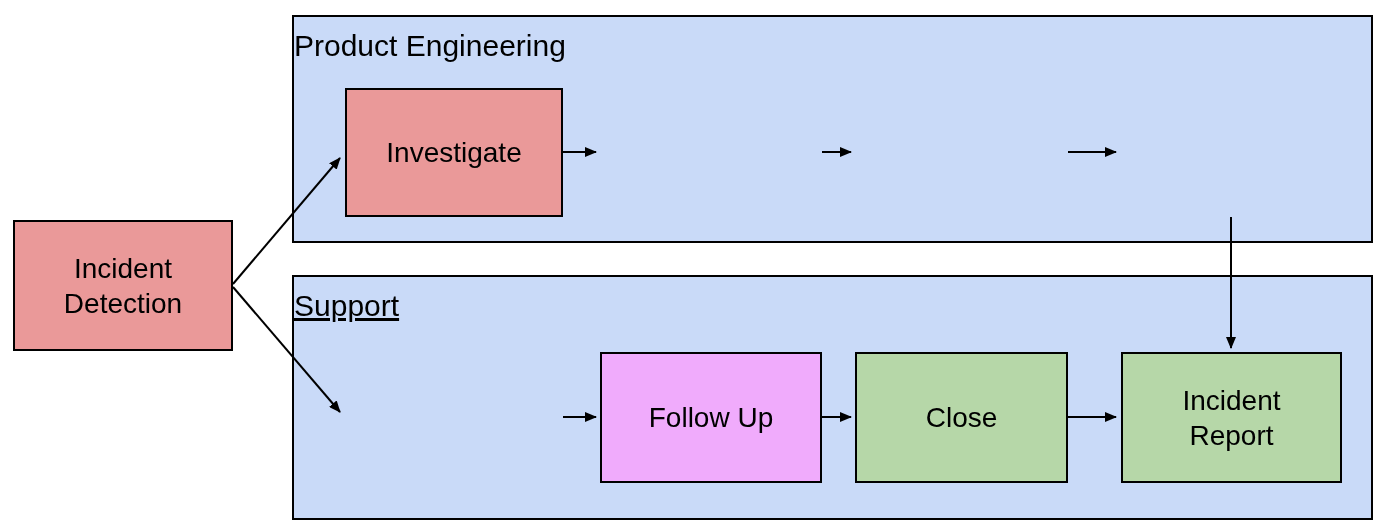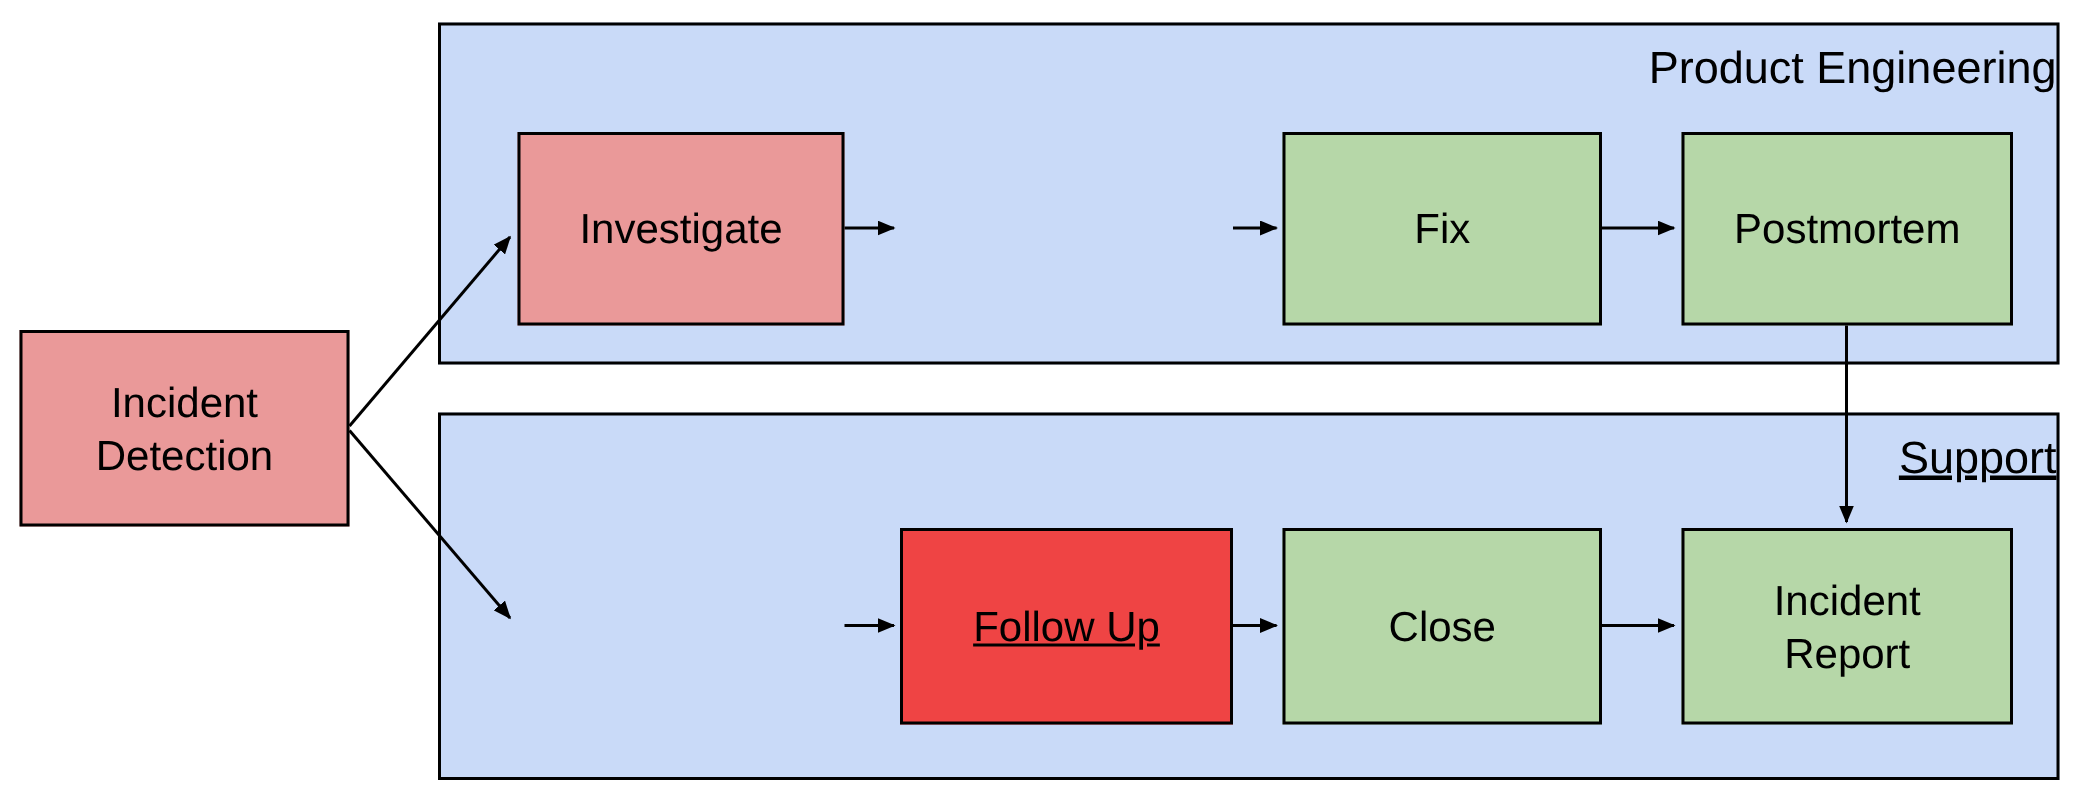--- a/index.html
+++ b/index.html
@@ -15,21 +15,21 @@
     background: #ffffff;
     overflow: hidden;
   }
   .lane {
     position: absolute;
     border: 2px solid #000000;
     box-sizing: border-box;
   }
   .lane-title {
     width: 100%;
-    text-align: right;
+    text-align: left;
     padding-top: 12px;
     font-size: 30px;
     color: #000000;
   }
   #lane-top   { left: 292px; top: 15px;  width: 1081px; height: 228px; }
   #lane-bottom{ left: 292px; top: 275px; width: 1081px; height: 245px; }
 
   .node {
     position: absolute;
     border: 2px solid #000000;
@@ -74,26 +74,24 @@
   <div class="lane" id="lane-bottom" style="background-color: rgb(201, 218, 248); text-decoration: underline;">
     <div class="lane-title">Support</div>
   </div>
 
   <div class="node" id="node-incident-detection" style="background-color: rgb(234, 153, 153);">Incident
 Detection</div>
 
   <div class="node" id="node-investigate" style="background-color: rgb(234, 153, 153);">Investigate</div>
 
 
-  <div class="node" id="node-fix" style="background-color: rgb(182, 215, 168);">Fix</div>
-
-  <div class="node" id="node-postmortem" style="background-color: rgb(182, 215, 168);">Postmortem</div>
 
 
-  <div class="node" id="node-follow-up" style="background-color: #ef4444; text-decoration: underline;">Follow Up</div>
+
+  <div class="node" id="node-follow-up" style="background-color: #f0abfc;">Follow Up</div>
 
   <div class="node" id="node-close" style="background-color: rgb(182, 215, 168);">Close</div>
 
   <div class="node" id="node-incident-report" style="background-color: rgb(182, 215, 168);">Incident
 Report</div>
 
   <svg class="arrow-layer" viewBox="0 0 1386 526" xmlns="http://www.w3.org/2000/svg">
     <defs>
       <marker id="ah" markerUnits="userSpaceOnUse" markerWidth="13" markerHeight="10" refX="11" refY="5" orient="auto">
         <path d="M0,0 L12,5 L0,10 z" fill="#000000"></path>

